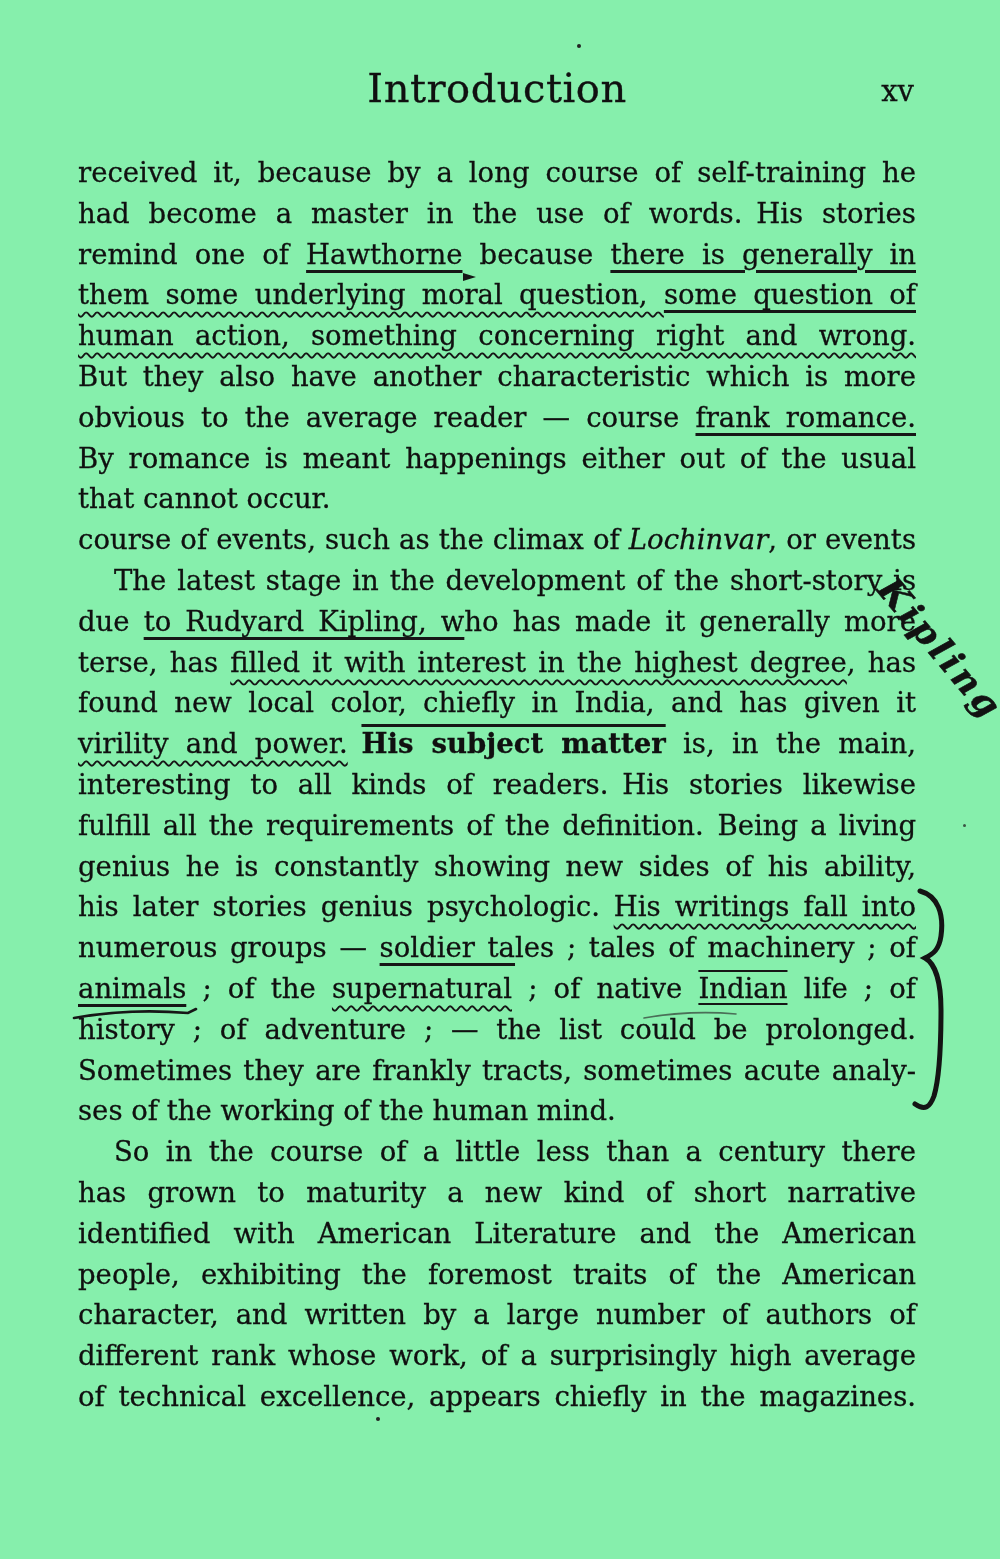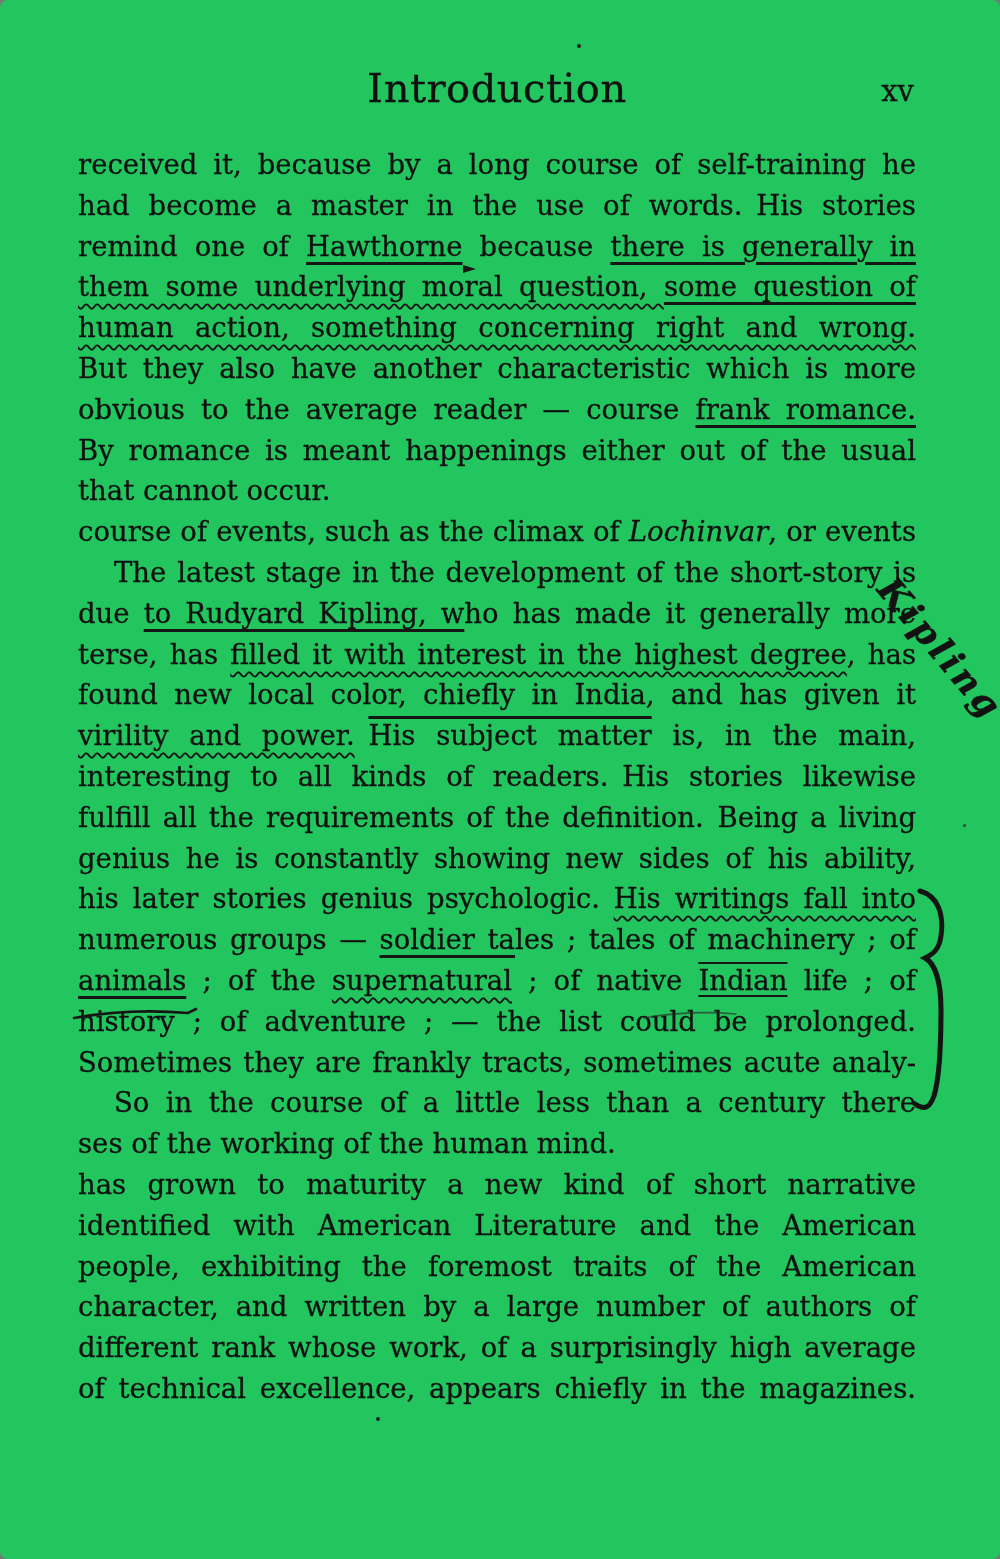--- a/index.html
+++ b/index.html
@@ -1,36 +1,36 @@
 <!DOCTYPE html>
 <html><head>
 <meta charset="utf-8">
 <style>
   html,body{margin:0;padding:0;background:#777;}
   .page{
-    position:relative;width:1000px;height:1559px;background:#22c55e;
-    overflow:hidden;font-family:"DejaVu Serif",serif;color:#101010;border-radius:8px;
+    position:relative;width:1000px;height:1559px;background:#86efac;
+    overflow:hidden;font-family:"DejaVu Serif",serif;color:#101010;
     -webkit-text-stroke:0.3px #101010;
   }
   .header-title{
     position:absolute;top:66px;left:78px;width:838px;text-align:center;
     font-size:40px;line-height:1.1;letter-spacing:0.5px;
   }
   .page-num{position:absolute;top:76px;right:86px;font-size:29px;line-height:1.1;text-align:right;}
-  .text-block{position:absolute;left:78px;width:838px;top:144px;font-size:27.5px;}
+  .text-block{position:absolute;left:78px;width:838px;top:152px;font-size:27.5px;}
   .line{
     height:40.8px;line-height:40.8px;text-align:justify;text-align-last:justify;
     text-justify:inter-word;white-space:normal;
   }
   .line.last{text-align-last:left;}
   .line.indent{text-indent:36px;}
   .m-italic{font-style:italic;}
   .m-ul{text-decoration:underline;text-decoration-thickness:3px;text-underline-offset:6px;text-decoration-color:#161616;}
   .m-wavy{text-decoration:underline;text-decoration-style:wavy;text-decoration-thickness:1.8px;text-underline-offset:7px;text-decoration-color:#161616;}
-  .m-over{text-decoration:overline;text-decoration-thickness:2.6px;text-decoration-color:#161616;}
+  .m-over{text-decoration:overline;text-decoration-thickness:2.6px;text-decoration-color:#161616;font-weight:bold;}
   .m-over-ul{text-decoration:underline overline;text-decoration-thickness:2.4px;text-underline-offset:5px;text-decoration-color:#161616;}
   .m-ul-arrow{
     position:relative;text-decoration:underline;text-decoration-thickness:3px;
     text-underline-offset:6px;text-decoration-color:#161616;
   }
   .m-ul-arrow::after{
     content:"";position:absolute;right:-14px;bottom:-11px;width:0;height:0;
     border-left:13px solid #161616;border-top:4px solid transparent;border-bottom:4px solid transparent;
   }
   .kipling-note{
@@ -73,22 +73,22 @@
       <div class="line"><span>found new local color, chiefly in India, and has given it</span></div>
       <div class="line"><span class="m-wavy">virility and power.</span><span> </span><span class="m-over">His subject matter</span><span> is, in the main,</span></div>
       <div class="line"><span>interesting to all kinds of readers. His stories likewise</span></div>
       <div class="line"><span>fulfill all the requirements of the definition. Being a living</span></div>
       <div class="line"><span>genius he is constantly showing new sides of his ability,</span></div>
       <div class="line"><span>his later stories genius psychologic. </span><span class="m-wavy">His writings fall into</span></div>
       <div class="line"><span>numerous groups — </span><span class="m-ul">soldier ta</span><span>les ; tales of machinery ; of</span></div>
       <div class="line"><span class="m-ul">animals</span><span> ; of the </span><span class="m-wavy">supernatural</span><span> ; of native </span><span class="m-over-ul">Indian</span><span> life ; of</span></div>
       <div class="line"><span>history ; of adventure ; — the list could be prolonged.</span></div>
       <div class="line"><span>Sometimes they are frankly tracts, sometimes acute analy-</span></div>
+      <div class="line last"><span>ses of the working of the human mind.</span></div>
       <div class="line indent"><span>So in the course of a little less than a century there</span></div>
-      <div class="line last"><span>ses of the working of the human mind.</span></div>
       <div class="line"><span>has grown to maturity a new kind of short narrative</span></div>
       <div class="line"><span>identified with American Literature and the American</span></div>
       <div class="line"><span>people, exhibiting the foremost traits of the American</span></div>
       <div class="line"><span>character, and written by a large number of authors of</span></div>
       <div class="line"><span>different rank whose work, of a surprisingly high average</span></div>
       <div class="line"><span>of technical excellence, appears chiefly in the magazines.</span></div>
     </div>
 
   <div class="kipling-note">Kipling</div>
 

